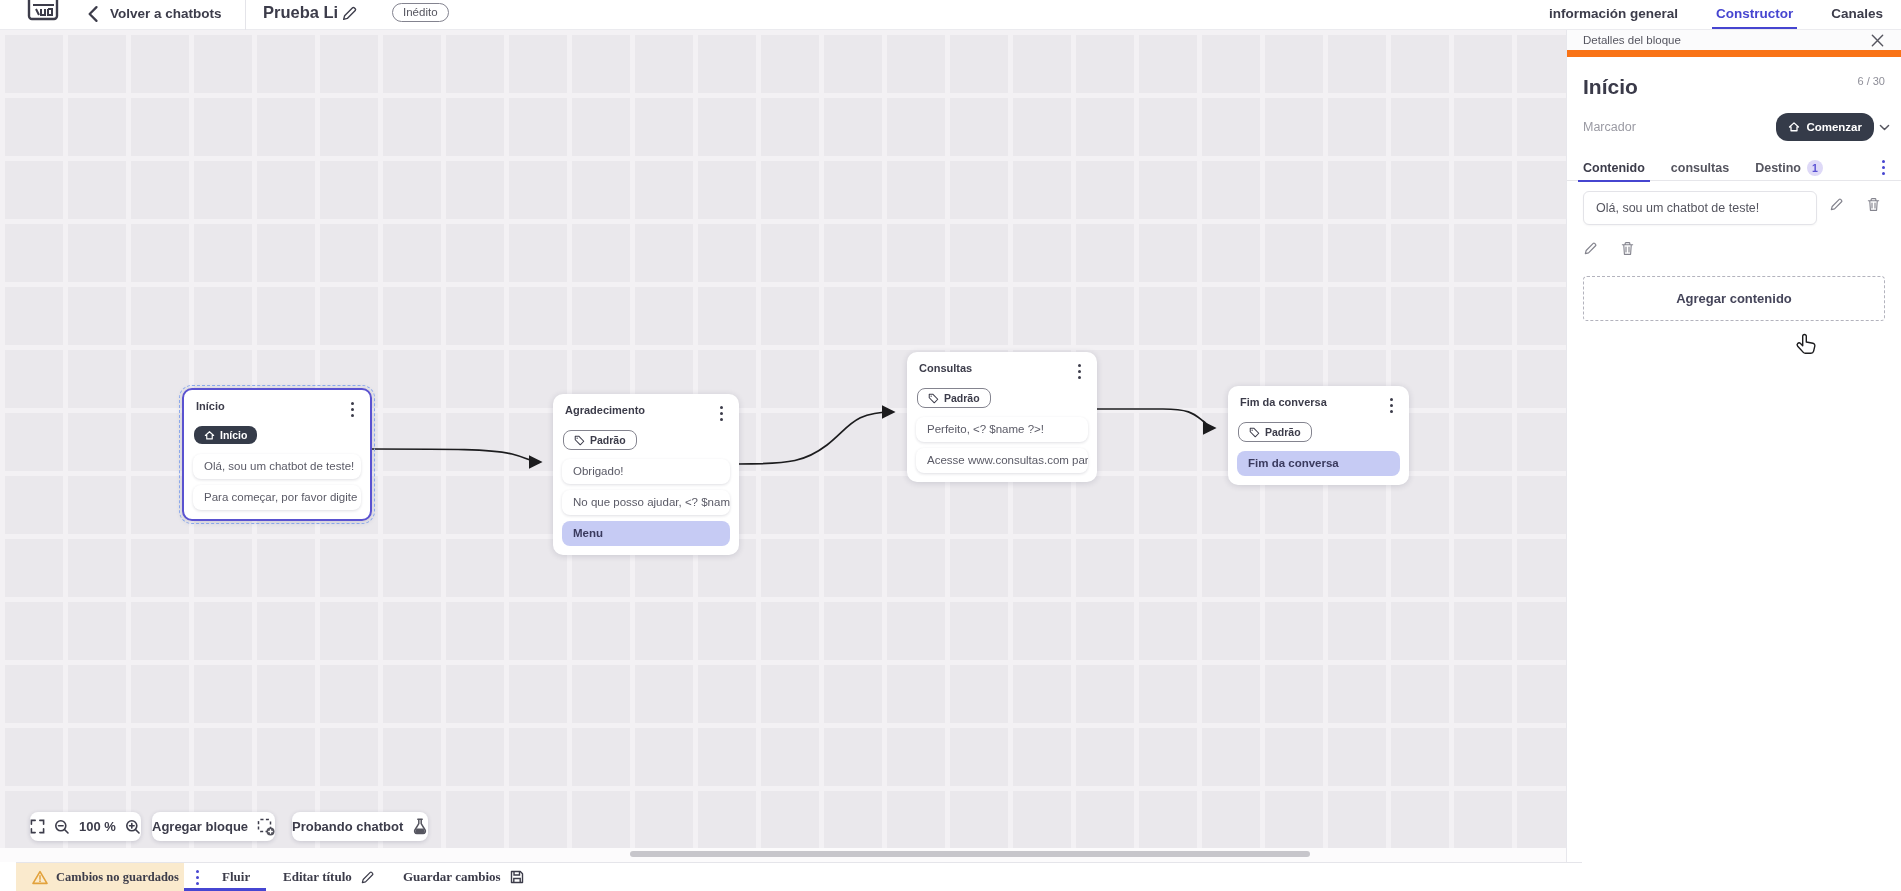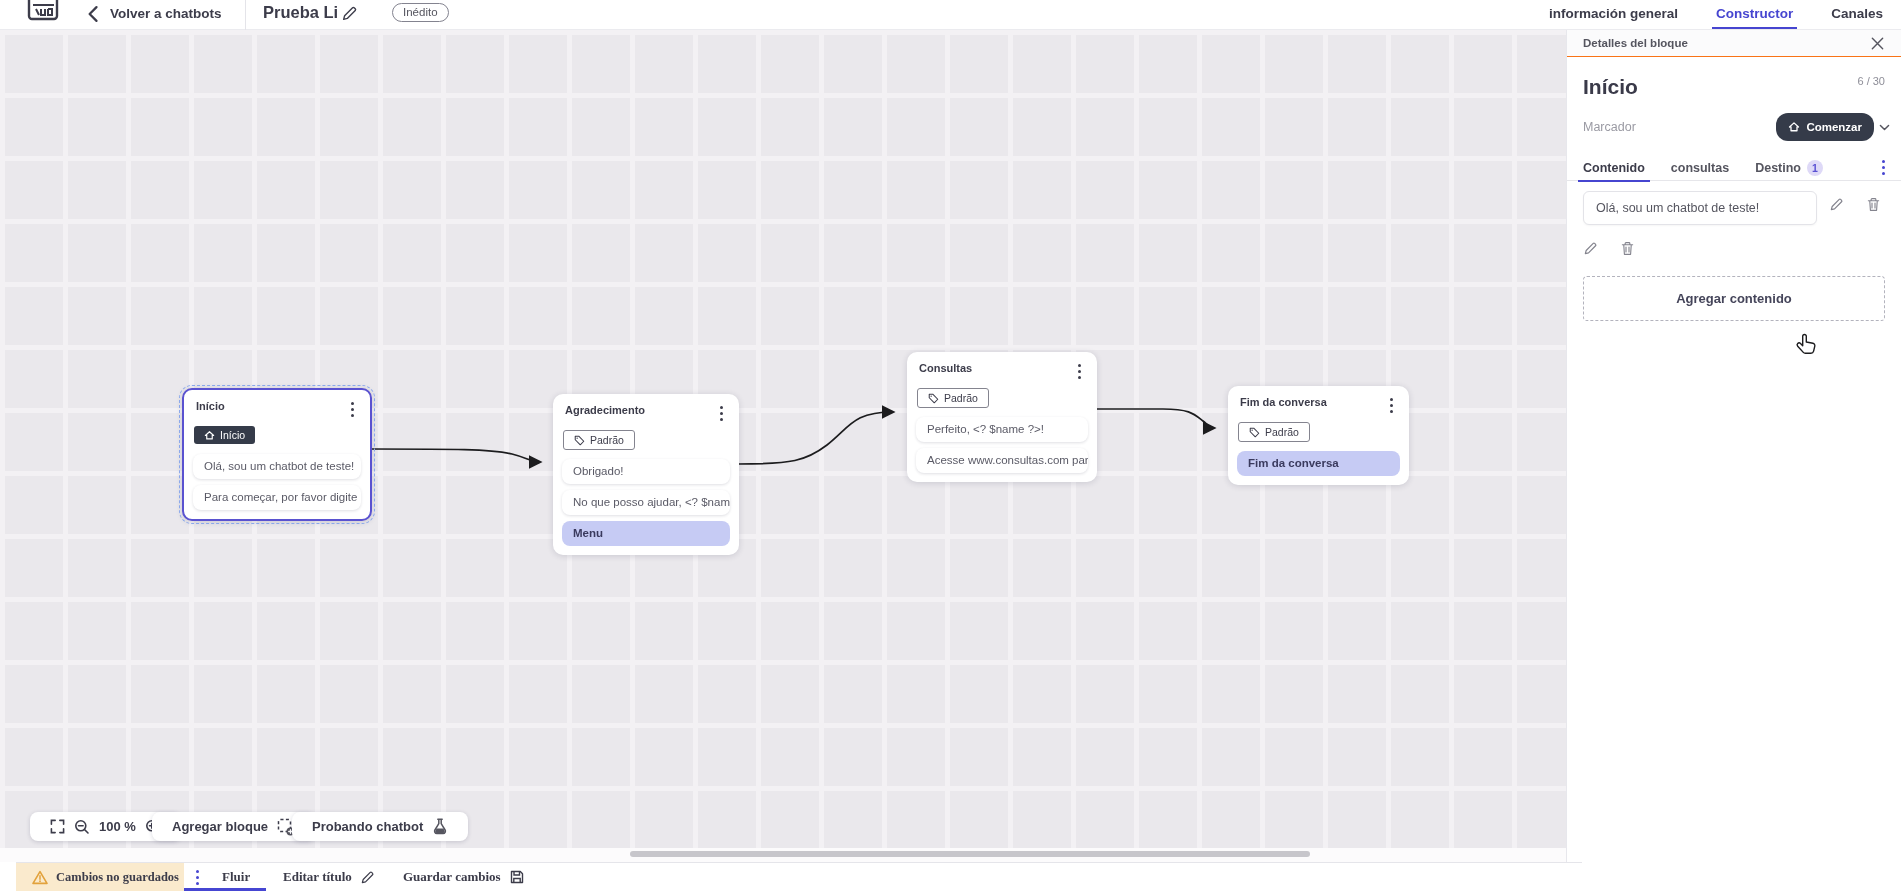--- a/index.html
+++ b/index.html
@@ -29,35 +29,35 @@
   .wires { position:absolute; left:0; top:0; width:1566px; height:832px; }
 
   .block { position:absolute; background:#fff; border-radius:10px; box-shadow:0 1px 6px rgba(40,40,70,.16); padding:10px 9px 9px; }
   .block.selected { border:2px solid #5a52d0; outline:1px dashed #8aa8ec; outline-offset:2px; }
   .block-head { display:flex; justify-content:space-between; align-items:flex-start; padding:0 3px; }
   .block-title { font-size:11px; font-weight:bold; color:#3c3c4a; }
   .kebab { display:flex; flex-direction:column; gap:3px; padding:2px 4px; cursor:pointer; }
   .kebab i { width:3px; height:3px; border-radius:50%; background:#3c3c4a; }
   .kebab.blue i { background:#4645d0; }
   .badge-row { margin:7px 0 9px; padding:0 1px; }
-  .badge { display:inline-flex; align-items:center; gap:5px; font-size:10.5px; font-weight:normal; border-radius:3px; padding:3px 10px; }
+  .badge { display:inline-flex; align-items:center; gap:5px; font-size:10.5px; font-weight:bold; border-radius:8px; padding:3px 10px; }
   .badge.dark { background:#353b49; color:#fff; }
   .badge.outline { border:1px solid #84848f; color:#3c3c4a; background:#fff; }
   .node-item { margin-top:6px; background:#fff; border-radius:8px; box-shadow:0 1px 3px rgba(30,30,60,.14); padding:6px 11px 7px; font-size:11.5px; color:#5a5a66; white-space:nowrap; overflow:hidden; }
   .node-item.hl { background:#c6cbf4; color:#3a3a5e; font-weight:bold; box-shadow:none; }
 
   
-  .tool-card { position:absolute; top:782px; height:29px; background:#fff; border-radius:8px; box-shadow:0 1px 4px rgba(40,40,70,.18); display:flex; align-items:center; gap:9px; padding:0 20px; font-size:13px; font-weight:bold; color:#3c3c4a; cursor:pointer; }
+  .tool-card { position:absolute; top:782px; height:29px; background:#fff; border-radius:8px; box-shadow:0 1px 4px rgba(40,40,70,.18); display:flex; align-items:center; gap:9px; padding:0 0; font-size:13px; font-weight:bold; color:#3c3c4a; cursor:pointer; }
   .tool-card svg { display:block; }
   .scroll-strip { position:absolute; left:0; top:818px; width:1566px; height:14px; background:#fcfbfc; }
   .scroll-thumb { position:absolute; left:630px; top:821px; width:680px; height:6px; border-radius:3px; background:#c7c6cb; cursor:pointer; }
 
   
   .panel { position:absolute; left:1566px; top:30px; width:335px; height:861px; background:#fff; border-left:1px solid #e7e7ec; z-index:20; }
-  .panel-head { height:27px; display:flex; align-items:center; justify-content:space-between; padding:0 16px; background:#fbfbfc; border-bottom:1px solid #f97316;font-weight:bold; }
+  .panel-head { height:27px; display:flex; align-items:center; justify-content:space-between; padding:0 16px; background:#fbfbfc; border-bottom:7px solid #f97316; }
   .panel-head-label { font-size:11.5px; color:#55555f; }
   .close-x { width:15px; height:15px; color:#55555f; cursor:pointer; }
   .panel-title-row { display:flex; align-items:flex-start; justify-content:space-between; padding:18px 16px 0; }
   .panel-title { font-size:21px; font-weight:bold; color:#3a3a49; }
   .char-count { font-size:11px; color:#8e8e98; }
   .marker-row { display:flex; align-items:center; justify-content:space-between; padding:14px 10px 0 16px; }
   .marker-label { font-size:12.5px; color:#9a9aa3; }
   .marker-value { display:flex; align-items:center; gap:4px; }
   .marker-pill { display:inline-flex; align-items:center; gap:6px; background:#353b49; color:#fff; font-size:11.5px; font-weight:bold; border-radius:12px; padding:8px 12px; cursor:pointer; }
   .panel-tabs { display:flex; align-items:center; gap:26px; padding:0 16px; margin-top:14px; height:26px; border-bottom:1px solid #e6e6ea; position:relative; }

